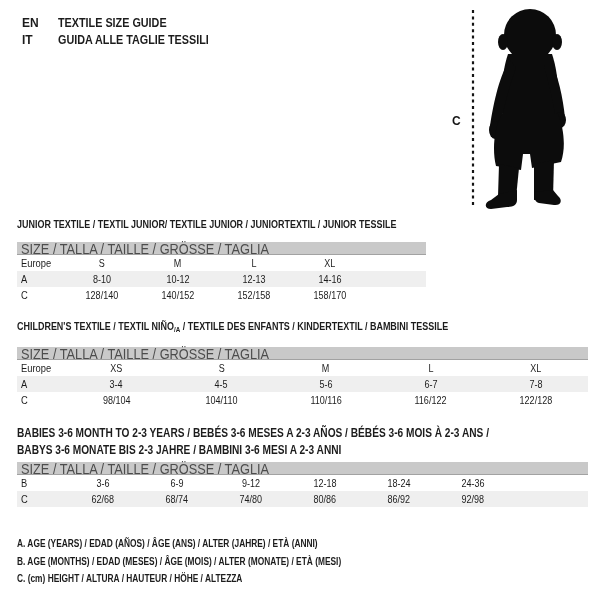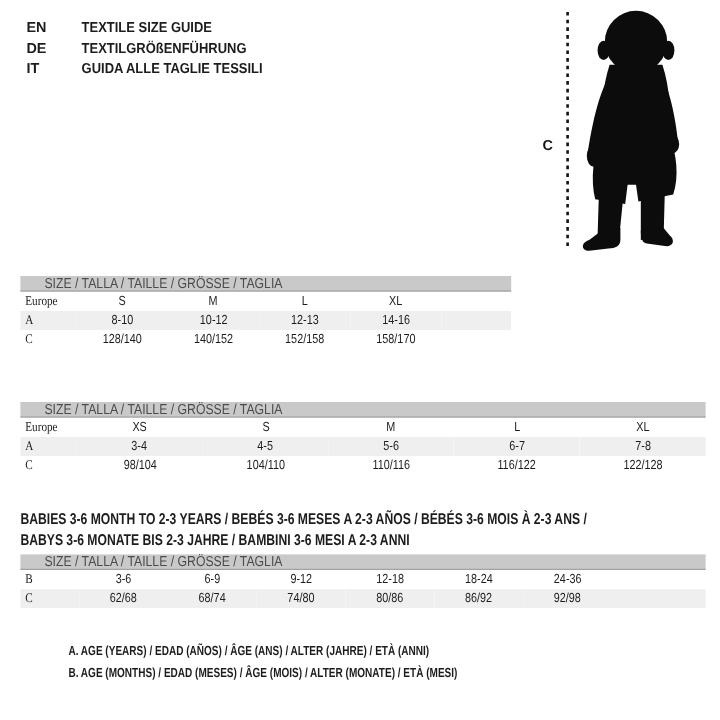--- a/index.html
+++ b/index.html
@@ -12,65 +12,61 @@
 
   
   .sx90{display:inline-block;transform:scaleX(.90);transform-origin:0 50%;white-space:nowrap;}
   .sx85{display:inline-block;transform:scaleX(.85);transform-origin:0 50%;white-space:nowrap;}
   .sx78{display:inline-block;transform:scaleX(.78);transform-origin:0 50%;white-space:nowrap;}
   .sx76{display:inline-block;transform:scaleX(.76);transform-origin:0 50%;white-space:nowrap;}
   .sxc{display:inline-block;transform:scaleX(.82);transform-origin:50% 50%;white-space:nowrap;}
 
   
   .langs{position:absolute;left:22px;top:15px;}
-  .lang-row{display:flex;line-height:17px;font-size:12px;font-weight:bold;gap:10px;}
+  .lang-row{display:flex;line-height:17px;font-size:12px;font-weight:bold;}
   .lang-code{width:36px;flex:0 0 36px;}
 
   
   .figure{position:absolute;left:450px;top:4px;width:145px;height:207px;}
 
   
   section{position:absolute;left:17px;}
   #sec-junior{top:218px;width:409px;}
   #sec-children{top:320px;width:571px;}
   #sec-babies{top:424px;width:571px;}
   .t-title{font-size:11.5px;font-weight:bold;line-height:12px;height:12px;}
   .t-title2{font-size:13px;font-weight:bold;line-height:17px;}
   sub{font-size:8px;vertical-align:-2px;}
   .size-bar{
     background:#c9c9c9;height:13px;line-height:13px;
-    font-size:12px;color:#4c4c4c;padding-left:20px;box-sizing:border-box;
+    font-size:15px;color:#4c4c4c;padding-left:4px;box-sizing:border-box;
     border-bottom:1px solid #a2a2a2;
   }
   .mt-junior{margin-top:12px;}
   .mt-children{margin-top:15px;}
   .mt-babies{margin-top:4px;}
   table{border-collapse:collapse;table-layout:fixed;width:100%;}
   td{height:16px;padding:0;font-size:11px;overflow:hidden;}
-  td.label{text-align:left;padding-left:4px;font-family:Liberation Serif, serif;}
+  td.label{text-align:left;padding-left:4px;}
   td.val{text-align:center;}
   tbody tr:nth-child(2){background:#efefef;}
 
   
-  #footnotes{position:absolute;left:17px;top:535px;margin-left:40px;}
+  #footnotes{position:absolute;left:17px;top:535px;}
   .foot-line{font-size:11px;font-weight:bold;line-height:17.5px;}
 </style>
 </head>
 <body>
 
 <div class="stage">
 
   <div class="langs">
     <div class="lang-row">
       <span class="lang-code">EN</span>
       <span class="sx90">TEXTILE SIZE GUIDE</span>
-    </div>
-    <div class="lang-row">
-      <span class="lang-code">DE</span>
-      <span class="sx90">TEXTILGRÖßENFÜHRUNG</span>
     </div>
     <div class="lang-row">
       <span class="lang-code">IT</span>
       <span class="sx90">GUIDA ALLE TAGLIE TESSILI</span>
     </div>
   </div>
 
   <svg class="figure" viewBox="0 0 145 207" aria-hidden="true">
     <line x1="23" y1="6" x2="23" y2="201" stroke="#141414" stroke-width="2.2" stroke-dasharray="3 3.4"></line>
     <text x="2" y="121" font-size="12" font-weight="bold" fill="#141414">C</text>
@@ -85,20 +81,23 @@
       <ellipse cx="110" cy="116" rx="6" ry="8"></ellipse>
       <path d="M52 110 L108 110 C114 124 116 144 111 158 L82 164 L80 150 L73 150 L71 166 L46 162 C42 146 44 124 52 110 Z"></path>
       <path d="M49 160 L69 164 L66 194 L48 192 Z"></path>
       <path d="M67 186 L67 196 C67 201 63 203 57 203 L41 205 C34 205 34 198 41 196 L49 190 Z"></path>
       <path d="M84 160 L104 156 L103 194 L84 196 Z"></path>
       <path d="M84 188 L103 186 L108 192 C113 196 111 202 104 201 L89 199 C85 198 84 194 84 188 Z"></path>
     </g>
   </svg>
 
   <section id="sec-junior">
+    <div class="t-title">
+      <span class="sx78">JUNIOR TEXTILE / TEXTIL JUNIOR/ TEXTILE JUNIOR / JUNIORTEXTIL / JUNIOR TESSILE</span>
+    </div>
     <div class="size-bar mt-junior">
       <span class="sx85">SIZE / TALLA / TAILLE / GRÖSSE / TAGLIA</span>
     </div>
     <table>
       <colgroup>
           <col style="width:47px">
           <col>
           <col>
           <col>
           <col>
@@ -127,20 +126,23 @@
           <td class="val"><span class="sxc">140/152</span></td>
           <td class="val"><span class="sxc">152/158</span></td>
           <td class="val"><span class="sxc">158/170</span></td>
           <td></td>
         </tr>
       </tbody>
     </table>
   </section>
 
   <section id="sec-children">
+    <div class="t-title">
+      <span class="sx78"><span>CHILDREN'S TEXTILE / TEXTIL NIÑO</span><sub>/A</sub><span> / TEXTILE DES ENFANTS / KINDERTEXTIL / BAMBINI TESSILE</span></span>
+    </div>
     <div class="size-bar mt-children">
       <span class="sx85">SIZE / TALLA / TAILLE / GRÖSSE / TAGLIA</span>
     </div>
     <table>
       <colgroup>
           <col style="width:47px">
           <col>
           <col>
           <col>
           <col>
@@ -221,15 +223,18 @@
     </table>
   </section>
 
   <div id="footnotes">
     <div class="foot-line">
       <span class="sx76">A. AGE (YEARS) / EDAD (AÑOS) / ÂGE (ANS) / ALTER (JAHRE) / ETÀ (ANNI)</span>
     </div>
     <div class="foot-line">
       <span class="sx76">B. AGE (MONTHS) / EDAD (MESES) / ÂGE (MOIS) / ALTER (MONATE) / ETÀ (MESI)</span>
     </div>
+    <div class="foot-line">
+      <span class="sx76">C. (cm) HEIGHT / ALTURA / HAUTEUR / HÖHE / ALTEZZA</span>
+    </div>
   </div>
 
 </div>
 
 </body></html>

